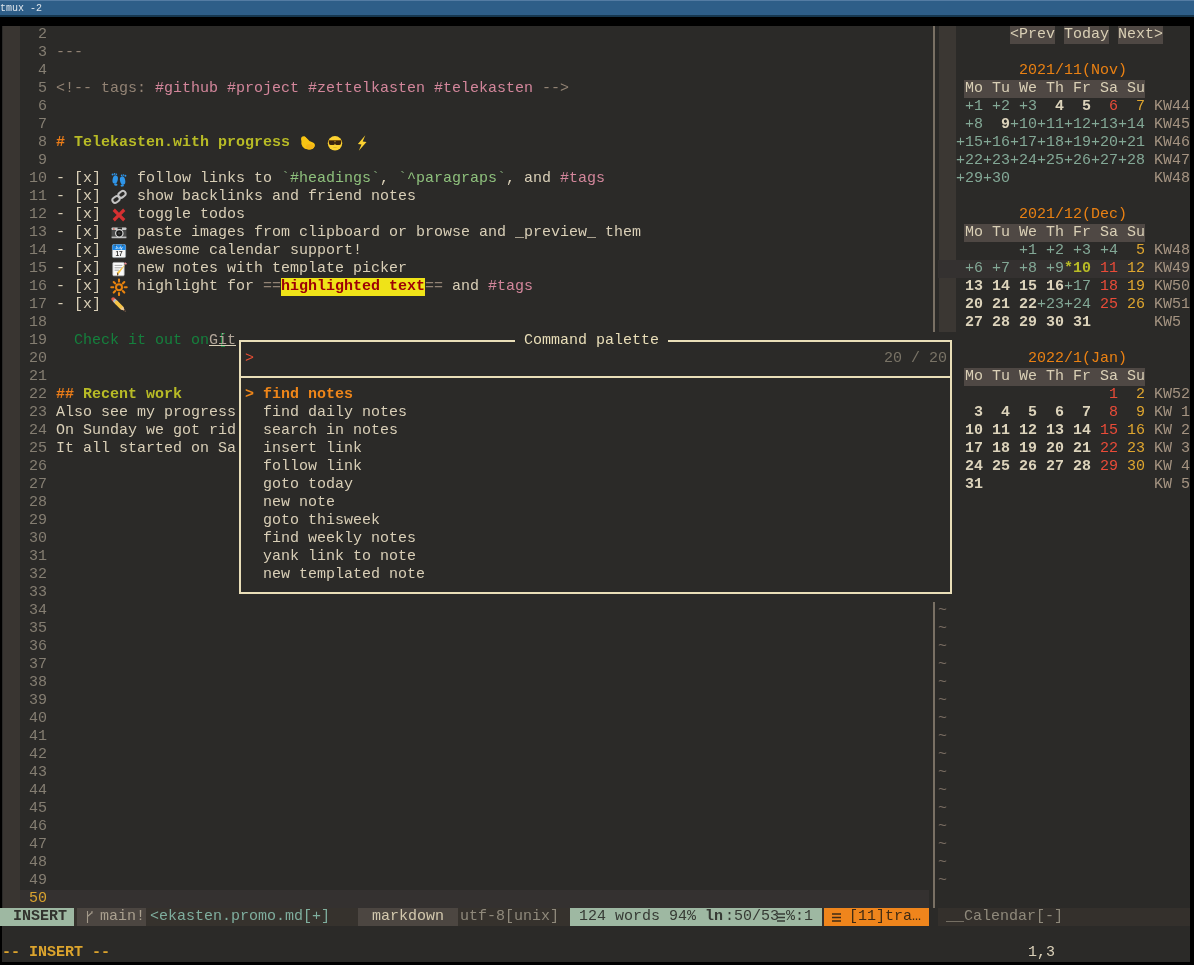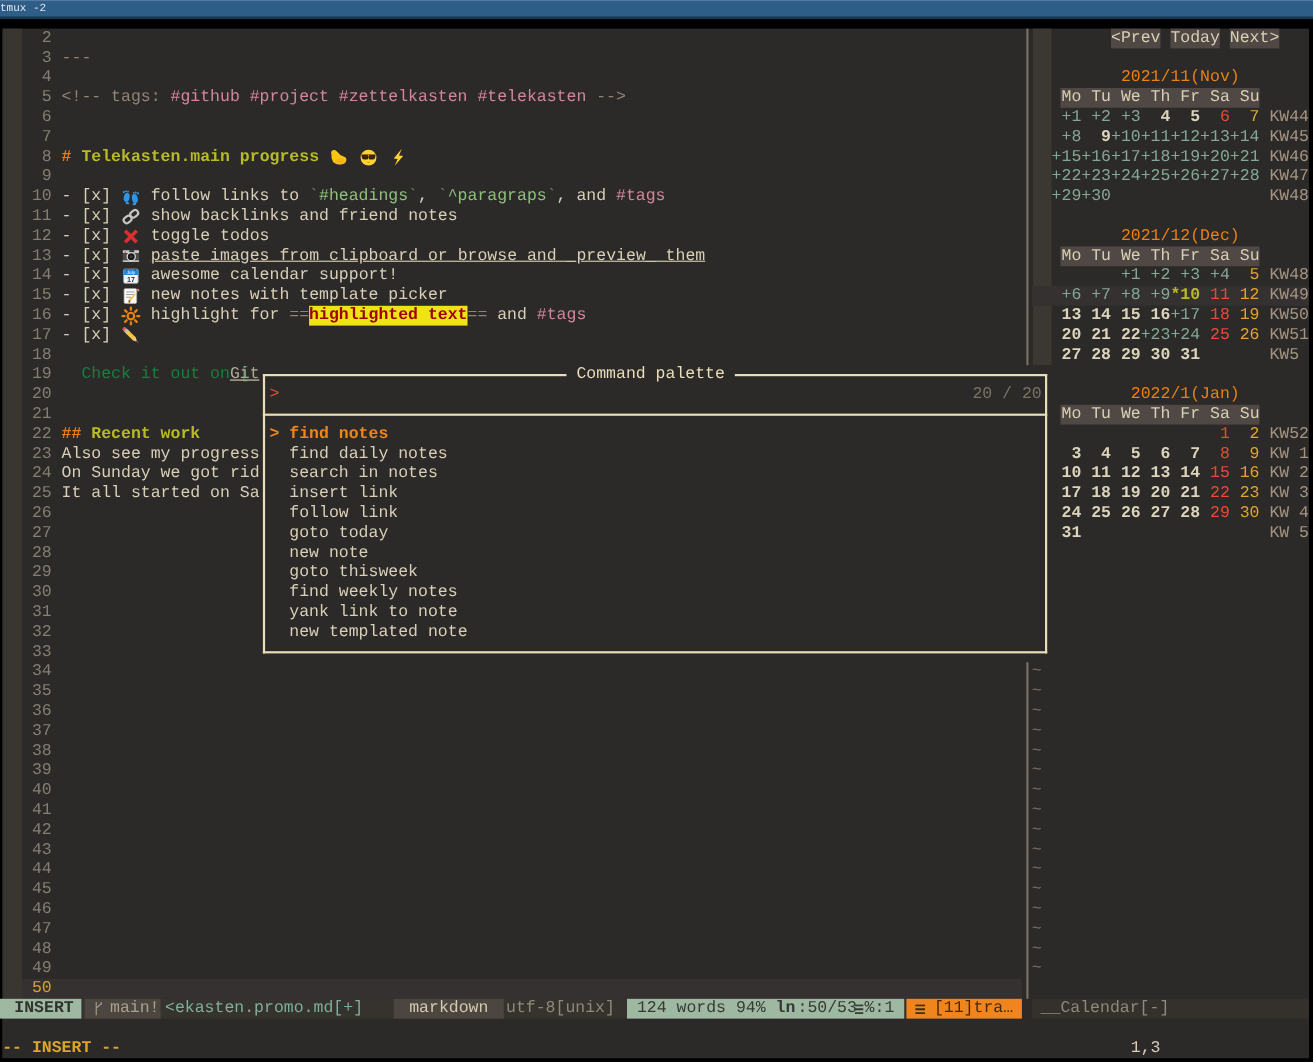--- a/index.html
+++ b/index.html
@@ -69,42 +69,42 @@
 <div class="t" style="left:29px;top:872px;color:#857e72;">49</div>
 <div class="t" style="left:29px;top:890px;color:#d9a32f;">50</div>
 <div class="t" style="left:56px;top:44px;color:#928374;">---</div>
 <div class="t" style="left:56px;top:80px;color:#928374;">&lt;!-- tags: </div>
 <div class="t" style="left:155px;top:80px;color:#d3869b;">#github</div>
 <div class="t" style="left:227px;top:80px;color:#d3869b;">#project</div>
 <div class="t" style="left:308px;top:80px;color:#d3869b;">#zettelkasten</div>
 <div class="t" style="left:434px;top:80px;color:#d3869b;">#telekasten</div>
 <div class="t" style="left:542px;top:80px;color:#928374;">--&gt;</div>
 <div class="t" style="left:56px;top:134px;color:#ea7c18;font-weight:bold;">#</div>
-<div class="t" style="left:74px;top:134px;color:#b8bb26;font-weight:bold;">Telekasten.main progress</div>
+<div class="t" style="left:74px;top:134px;color:#b8bb26;font-weight:bold;">Telekasten.with progress</div>
 <div class="t" style="left:56px;top:170px;color:#d9cfb7;">- [x]</div>
 <div class="t" style="left:56px;top:188px;color:#d9cfb7;">- [x]</div>
 <div class="t" style="left:56px;top:206px;color:#d9cfb7;">- [x]</div>
 <div class="t" style="left:56px;top:224px;color:#d9cfb7;">- [x]</div>
 <div class="t" style="left:56px;top:242px;color:#d9cfb7;">- [x]</div>
 <div class="t" style="left:56px;top:260px;color:#d9cfb7;">- [x]</div>
 <div class="t" style="left:56px;top:278px;color:#d9cfb7;">- [x]</div>
 <div class="t" style="left:56px;top:296px;color:#d9cfb7;">- [x]</div>
 <div class="t" style="left:137px;top:170px;color:#d9cfb7;">follow links to </div>
 <div class="t" style="left:281px;top:170px;color:#74936b;">`</div>
 <div class="t" style="left:290px;top:170px;color:#8ec07c;">#headings</div>
 <div class="t" style="left:371px;top:170px;color:#74936b;">`</div>
 <div class="t" style="left:380px;top:170px;color:#d9cfb7;">, </div>
 <div class="t" style="left:398px;top:170px;color:#74936b;">`</div>
 <div class="t" style="left:407px;top:170px;color:#8ec07c;text-align:right;">^paragraps</div>
 <div class="t" style="left:497px;top:170px;color:#74936b;">`</div>
 <div class="t" style="left:506px;top:170px;color:#d9cfb7;">, and </div>
 <div class="t" style="left:560px;top:170px;color:#d3869b;">#tags</div>
 <div class="t" style="left:137px;top:188px;color:#d9cfb7;">show backlinks and friend notes</div>
 <div class="t" style="left:137px;top:206px;color:#d9cfb7;">toggle todos</div>
-<div class="t" style="left:137px;top:224px;color:#d9cfb7;text-decoration:underline;">paste images from clipboard or browse and _preview_ them</div>
+<div class="t" style="left:137px;top:224px;color:#d9cfb7;">paste images from clipboard or browse and _preview_ them</div>
 <div class="t" style="left:137px;top:242px;color:#d9cfb7;">awesome calendar support!</div>
 <div class="t" style="left:137px;top:260px;color:#d9cfb7;">new notes with template picker</div>
 <div class="t" style="left:137px;top:278px;color:#d9cfb7;">highlight for </div>
 <div class="t" style="left:263px;top:278px;color:#928374;">==</div>
 <div class="t" style="left:281px;top:278px;color:#9d0006;font-weight:bold;background:#efe318;">highlighted text</div>
 <div class="t" style="left:425px;top:278px;color:#928374;">==</div>
 <div class="t" style="left:443px;top:278px;color:#d9cfb7;"> and </div>
 <div class="t" style="left:488px;top:278px;color:#d3869b;">#tags</div>
 <div class="t" style="left:74px;top:332px;color:#15803d;text-align:center;">Check it out on [</div>
 <div class="t" style="left:209px;top:332px;color:#b3a79a;text-decoration:underline;text-decoration-color:#d9cfb7;">Git</div>

